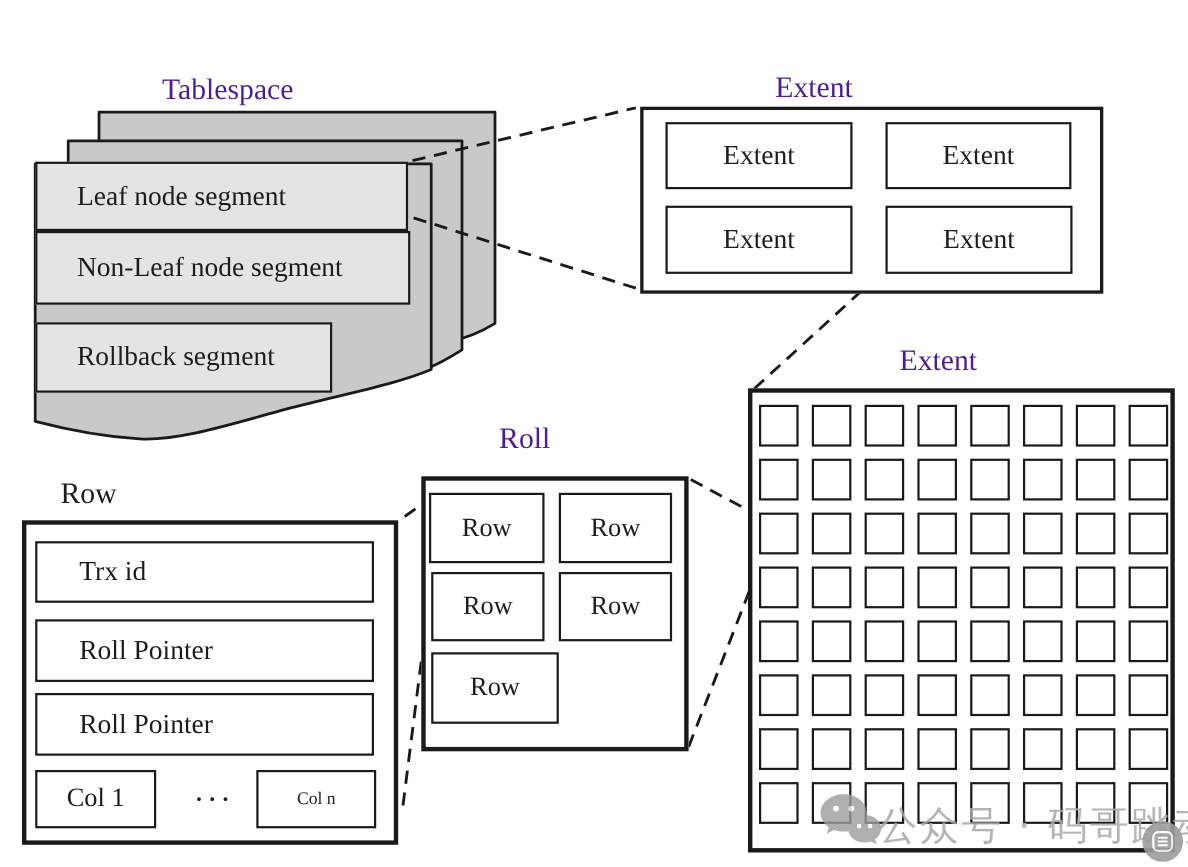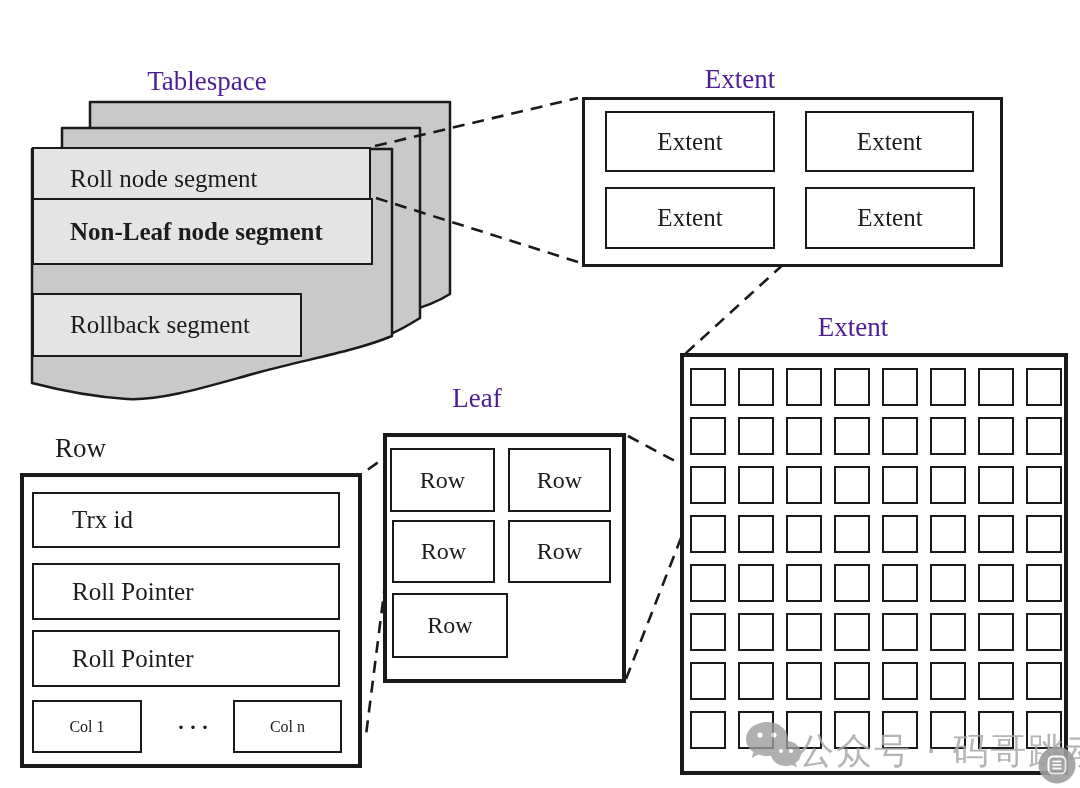--- a/index.html
+++ b/index.html
@@ -76,23 +76,23 @@
       <line x1="628" y1="436" x2="688" y2="468"></line>
       <line x1="626" y1="679" x2="688" y2="520"></line>
       <line x1="394" y1="451" x2="363" y2="473"></line>
       <line x1="393" y1="522" x2="366" y2="735"></line>
     </g>
   </svg>
 
   <div class="title" style="left:207px; top:66px;">Tablespace</div>
 
   <div class="strip" style="left:32px; top:147px; width:339px; height:63px;">
-    <span>Roll node segment</span>
-  </div>
-  <div class="strip" style="left:32px; top:198px; width:341px; height:67px;font-weight:bold;">
+    <span>Leaf node segment</span>
+  </div>
+  <div class="strip" style="left:32px; top:210px; width:341px; height:67px;">
     <span>Non-Leaf node segment</span>
   </div>
   <div class="strip" style="left:32px; top:293px; width:270px; height:64px;text-align:center;">
     <span>Rollback segment</span>
   </div>
 
   <div class="title" style="left:740px; top:64px;">Extent</div>
 
   <div class="bigbox thin35" style="left:582px; top:97px; width:421px; height:170px;">
     <div class="cell" style="left:20px; top:11px; width:170px; height:61px;">Extent</div>
@@ -165,37 +165,37 @@
         <div class="pg-sq"></div>
         <div class="pg-sq"></div>
         <div class="pg-sq"></div>
         <div class="pg-sq"></div>
         <div class="pg-sq"></div>
         <div class="pg-sq"></div>
         <div class="pg-sq"></div>
       </div>
   </div>
 
-  <div class="title" style="left:477px; top:383px;">Leaf</div>
+  <div class="title" style="left:477px; top:383px;">Roll</div>
 
   <div class="bigbox" style="left:383px; top:433px; width:243px; height:250px;">
     <div class="cell" style="left:3px; top:11px; width:105px; height:64px; font-size:24px;">Row</div>
     <div class="cell" style="left:121px; top:11px; width:103px; height:64px; font-size:24px;">Row</div>
     <div class="cell" style="left:5px; top:83px; width:103px; height:63px; font-size:24px;">Row</div>
     <div class="cell" style="left:121px; top:83px; width:103px; height:63px; font-size:24px;">Row</div>
     <div class="cell" style="left:5px; top:156px; width:116px; height:65px; font-size:24px;">Row</div>
   </div>
 
   <div class="title-left" style="left:55px; top:433px;">Row</div>
 
   <div class="bigbox" style="left:20px; top:473px; width:342px; height:295px;">
     <div class="cell left" style="left:8px; top:15px; width:308px; height:56px;">Trx id</div>
     <div class="cell left" style="left:8px; top:86px; width:308px; height:57px;">Roll Pointer</div>
     <div class="cell left" style="left:8px; top:153px; width:308px; height:57px;">Roll Pointer</div>
-    <div class="cell" style="left:8px; top:223px; width:110px; height:53px; font-size:16px;">Col 1</div>
+    <div class="cell" style="left:8px; top:223px; width:110px; height:53px; font-size:24px;">Col 1</div>
     <div class="dots" style="left:140px; top:223px; width:60px; height:53px;">···</div>
     <div class="cell" style="left:209px; top:223px; width:109px; height:53px; font-size:16px;">Col n</div>
   </div>
 
   <svg class="wm-icon" width="58" height="52" viewBox="0 0 58 52">
     <g fill="#9d9d9d">
       <path d="M23,2 C11,2 2,9.5 2,19 C2,24.5 5,29 9.5,32 L7.5,38 L14.5,34.5 C17,35.4 20,36 23,36 C35,36 44,28.5 44,19 C44,9.5 35,2 23,2 Z"></path>
       <path d="M42,21 C33.5,21 27,26.5 27,33.5 C27,40.5 33.5,46 42,46 C44,46 46,45.6 47.8,45 L53,47.5 L51.5,43 C54.8,40.8 57,37.4 57,33.5 C57,26.5 50.5,21 42,21 Z"></path>
     </g>
     <g fill="#ffffff">

